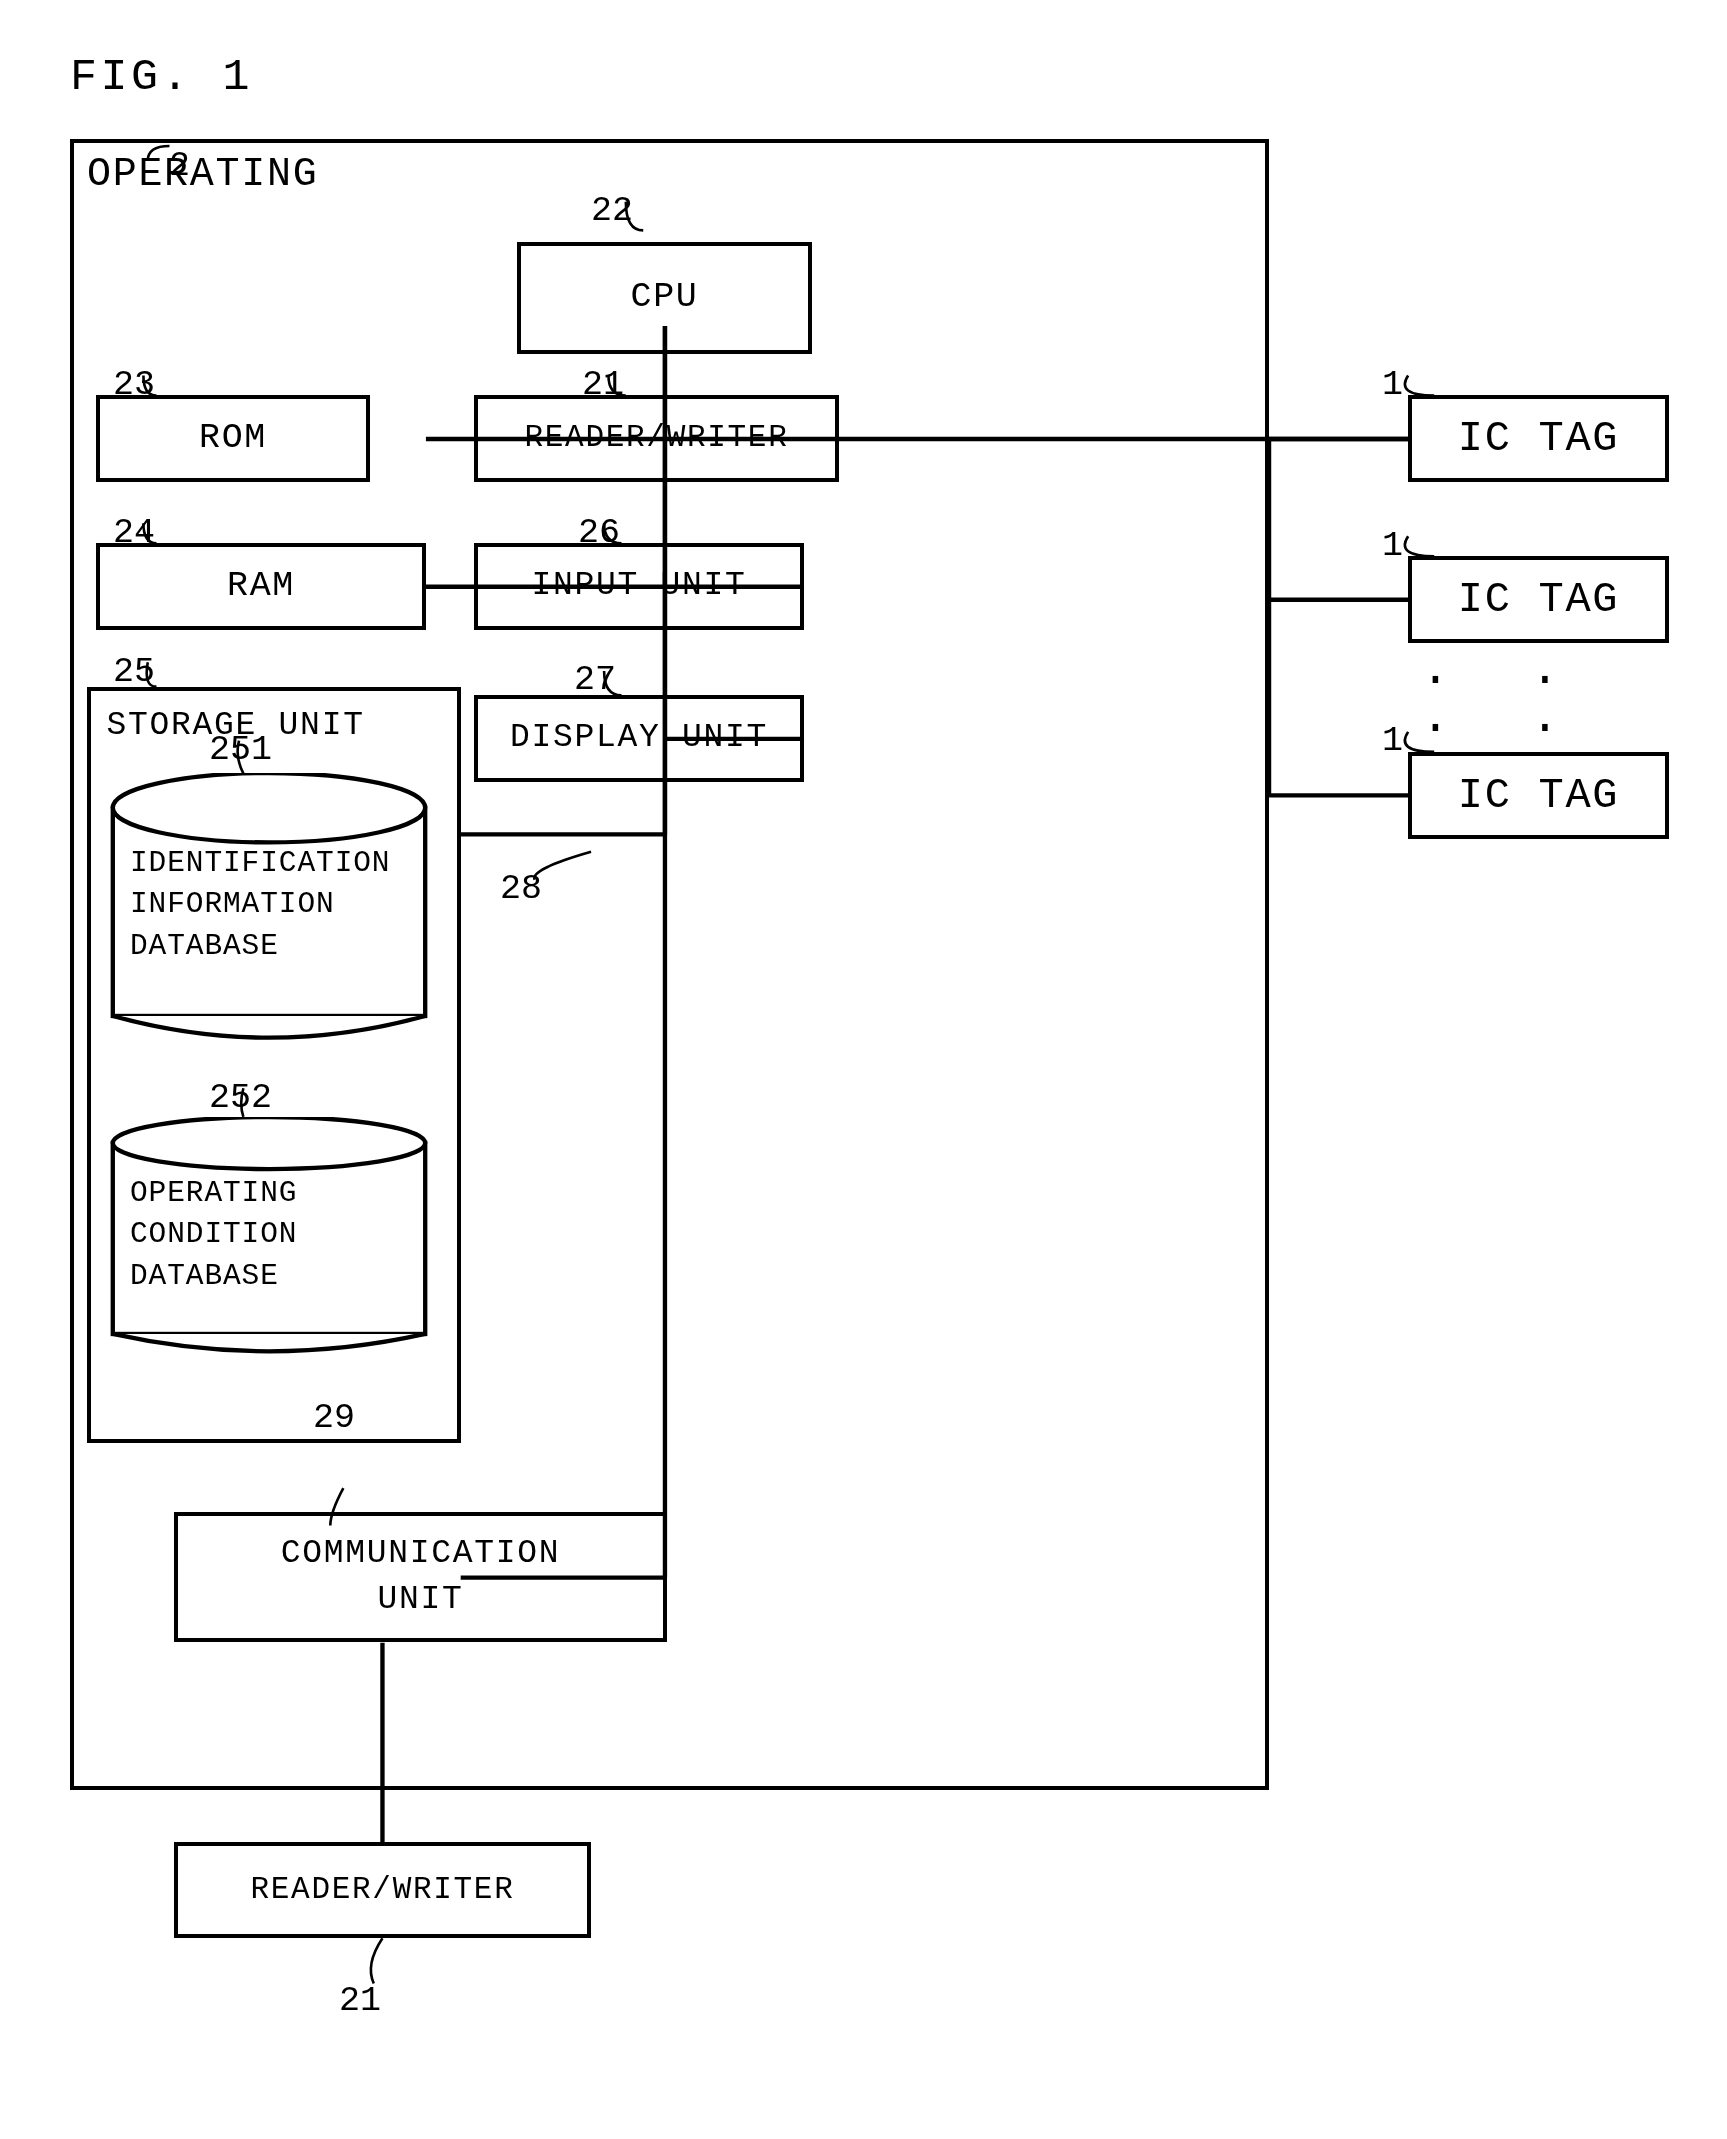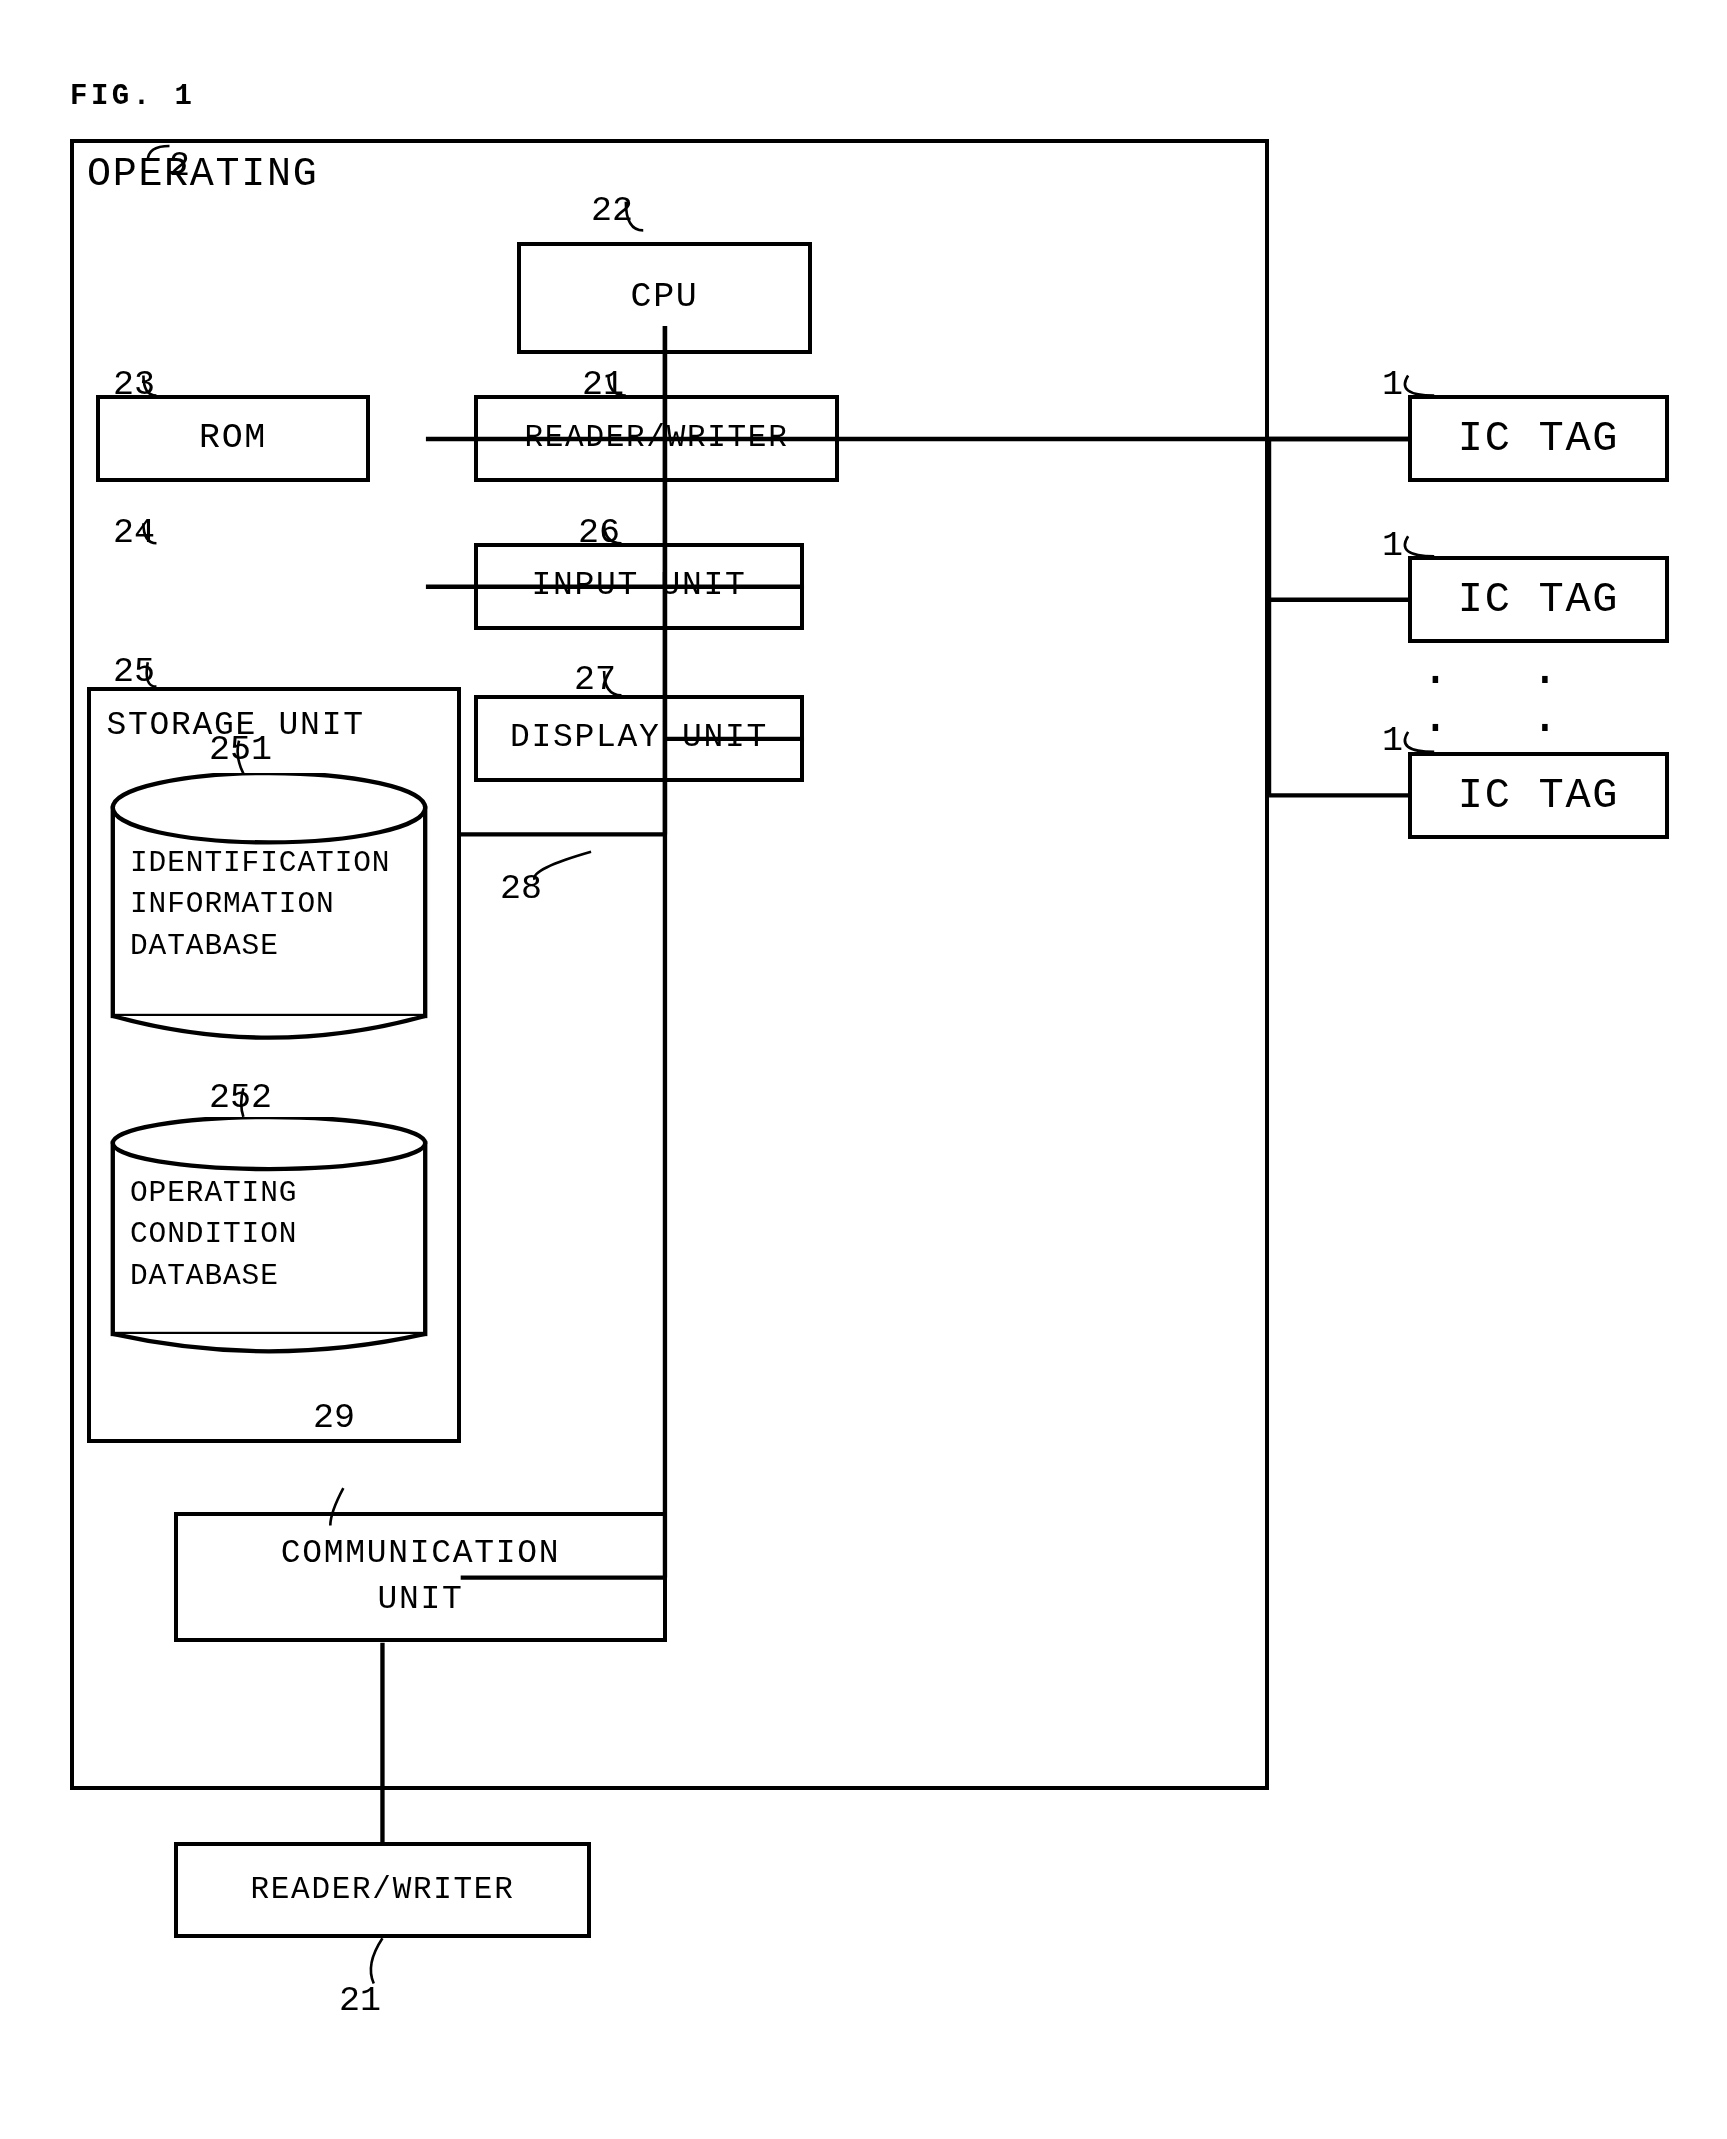--- a/index.html
+++ b/index.html
@@ -17,24 +17,23 @@
       width: 1728px;
       height: 2140px;
       background: #fff;
     }
 
     
     .fig-title {
       position: absolute;
       top: 52px;
       left: 70px;
-      font-size: 29px;
-      font-weight: bold;
+      font-size: 45px;
+      font-weight: normal;
       letter-spacing: 3.5px;
-      margin-top: 28px;
     }
 
     
     .controller-box {
       position: absolute;
       top: 139px;
       left: 70px;
       width: 1199px;
       height: 1651px;
       border: 4.3px solid #000;
@@ -141,20 +140,21 @@
   <div class="ref-num" style="top:191px; left:591px;">22</div>
 
   <div class="comp-box" style="top:242px; left:517px; width:295px; height:112px;">CPU</div>
 
   <div class="ref-num" style="top:365px; left:113px;">23</div>
 
   <div class="comp-box" style="top:395px; left:96px; width:274px; height:87px;">ROM</div>
 
   <div class="ref-num" style="top:513px; left:113px;">24</div>
 
+  <div class="comp-box" style="top:543px; left:96px; width:330px; height:87px;">RAM</div>
 
   <div class="ref-num" style="top:365px; left:582px;">21</div>
 
   <div class="comp-box" style="top:395px; left:474px; width:365px; height:87px; font-size:31px;">READER/WRITER</div>
 
   <div class="ref-num" style="top:513px; left:578px;">26</div>
 
   <div class="comp-box" style="top:543px; left:474px; width:330px; height:87px; font-size:33px;">INPUT UNIT</div>
 
   <div class="ref-num" style="top:660px; left:574px;">27</div>

